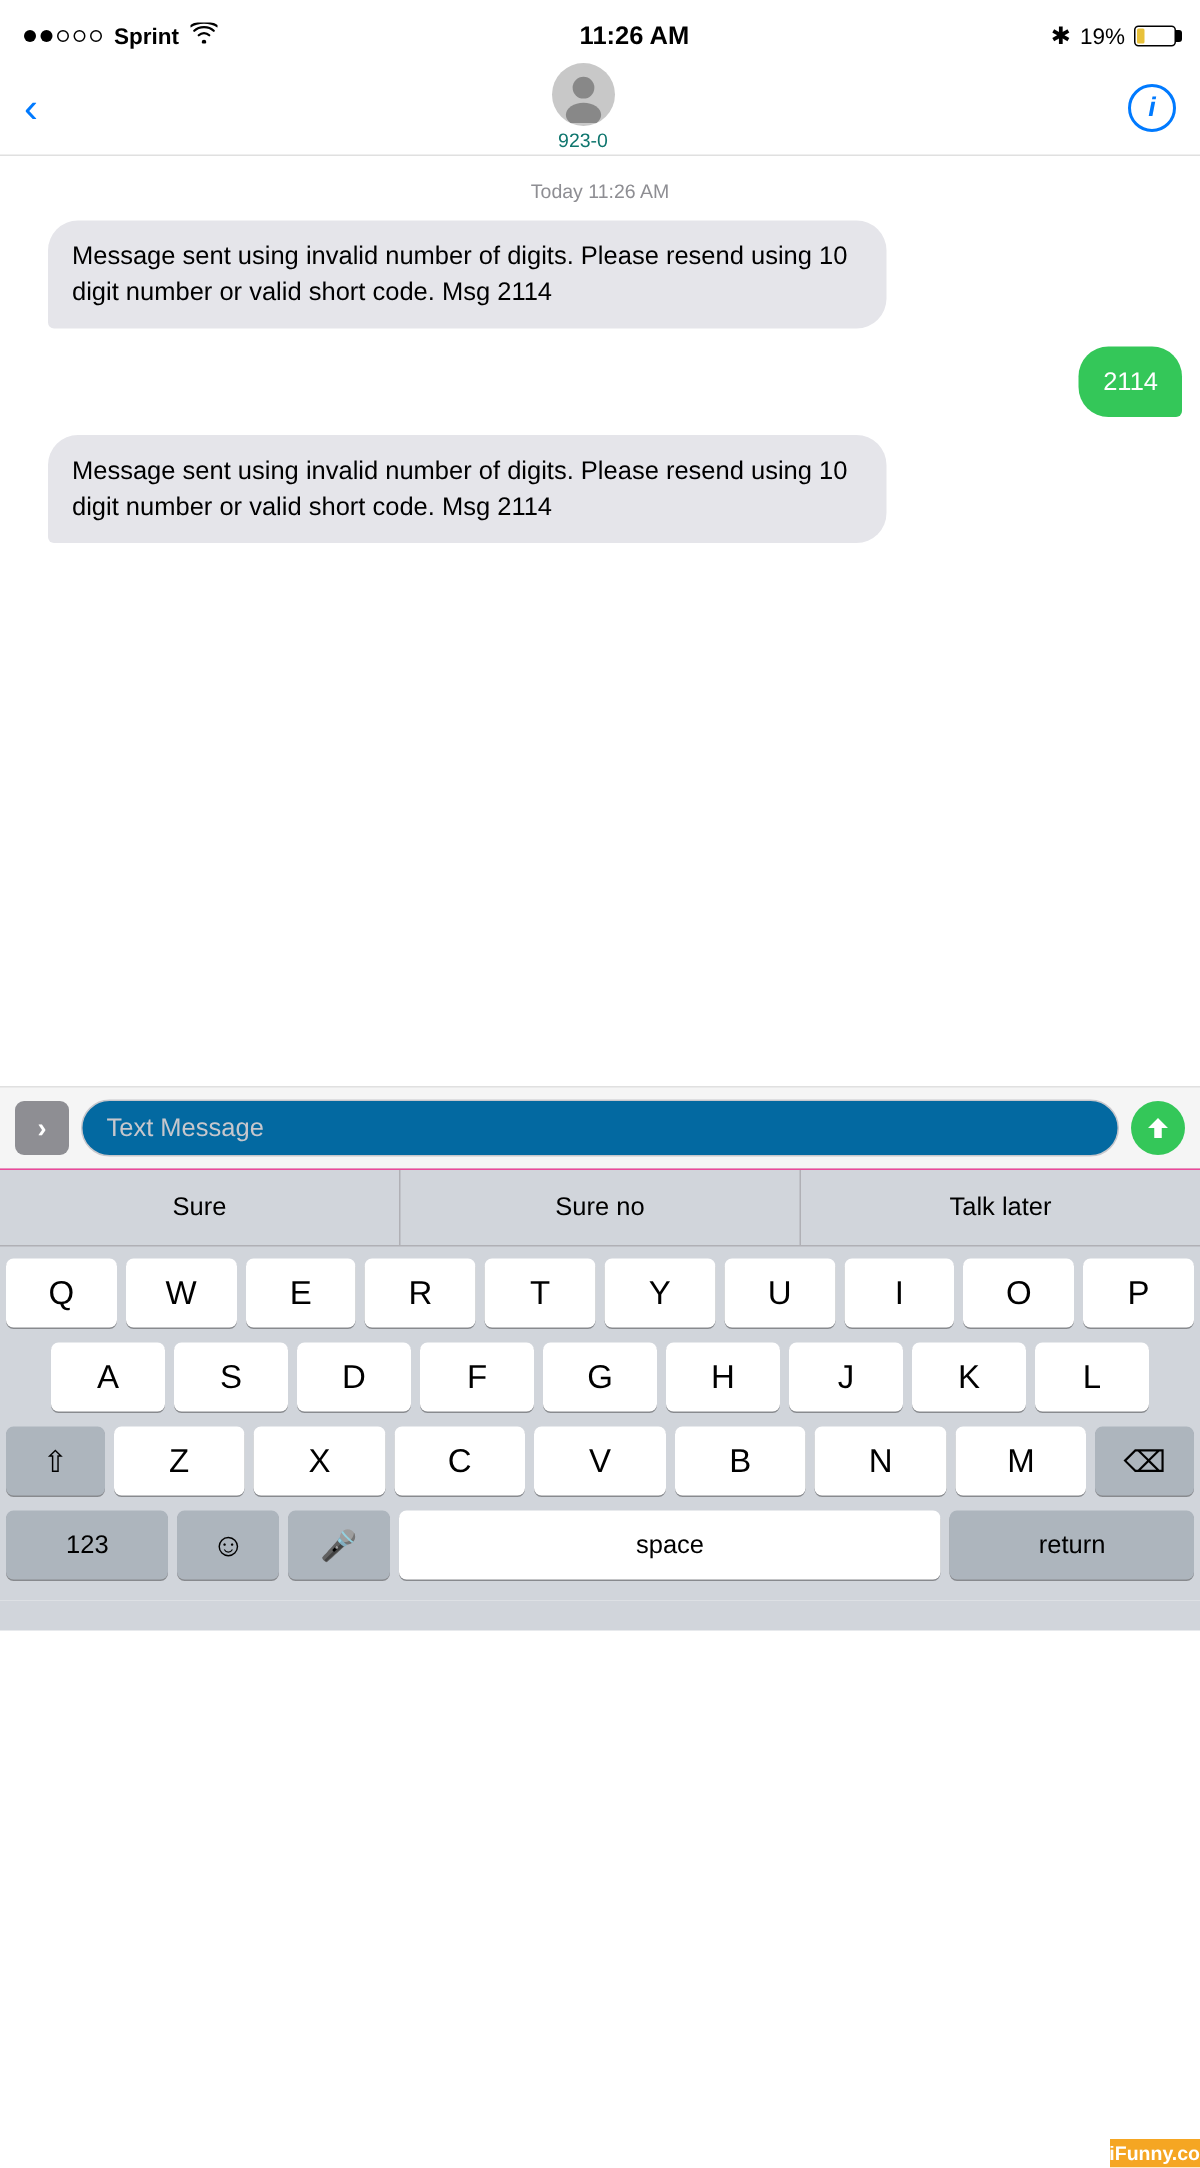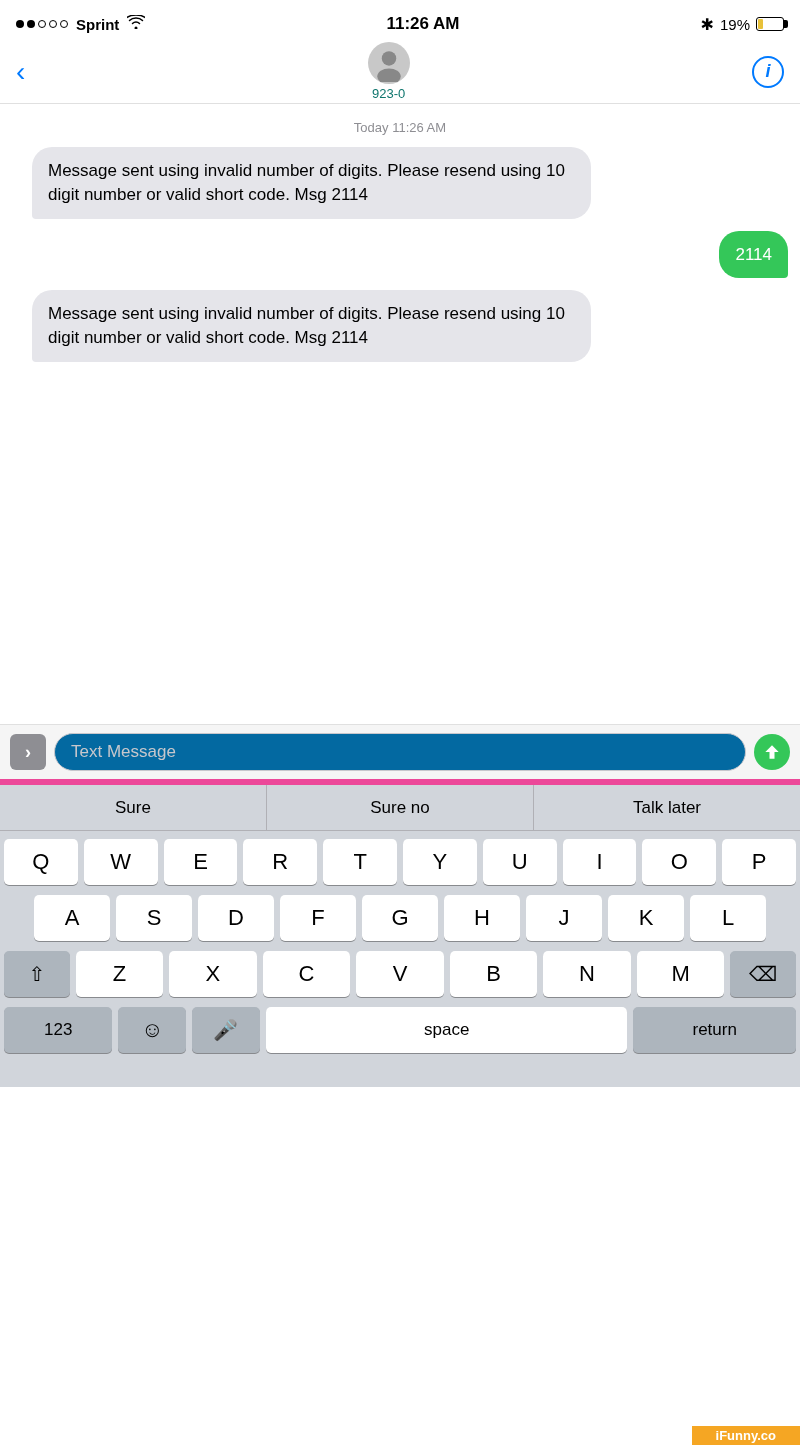--- a/index.html
+++ b/index.html
@@ -210,21 +210,21 @@
     
     .keyboard {
       background: #d1d5db;
       padding: 0;
     }
 
     
     .quicktype-bar {
       display: flex;
       background: #d1d5db;
-      border-top: 6px solid #ec4899;
+      border-top: 1px solid #ec4899;
       border-bottom: 1px solid #b0b0b5;
       height: 52px;
     }
     .quicktype-item {
       flex: 1;
       display: flex;
       align-items: center;
       justify-content: center;
       font-size: 17px;
       color: #000;
@@ -296,21 +296,21 @@
 
     
     .watermark {
       position: absolute;
       bottom: 0;
       right: 0;
       background: #f5a623;
       color: #fff;
       font-size: 13px;
       font-weight: 700;
-      padding: 2px 24px;
+      padding: 2px 0;
     }
   </style>
 </head>
 <body>
 
 <div class="status-bar">
   <div class="status-left">
     <div class="signal-dots">
       <div class="dot"></div>
       <div class="dot"></div>

